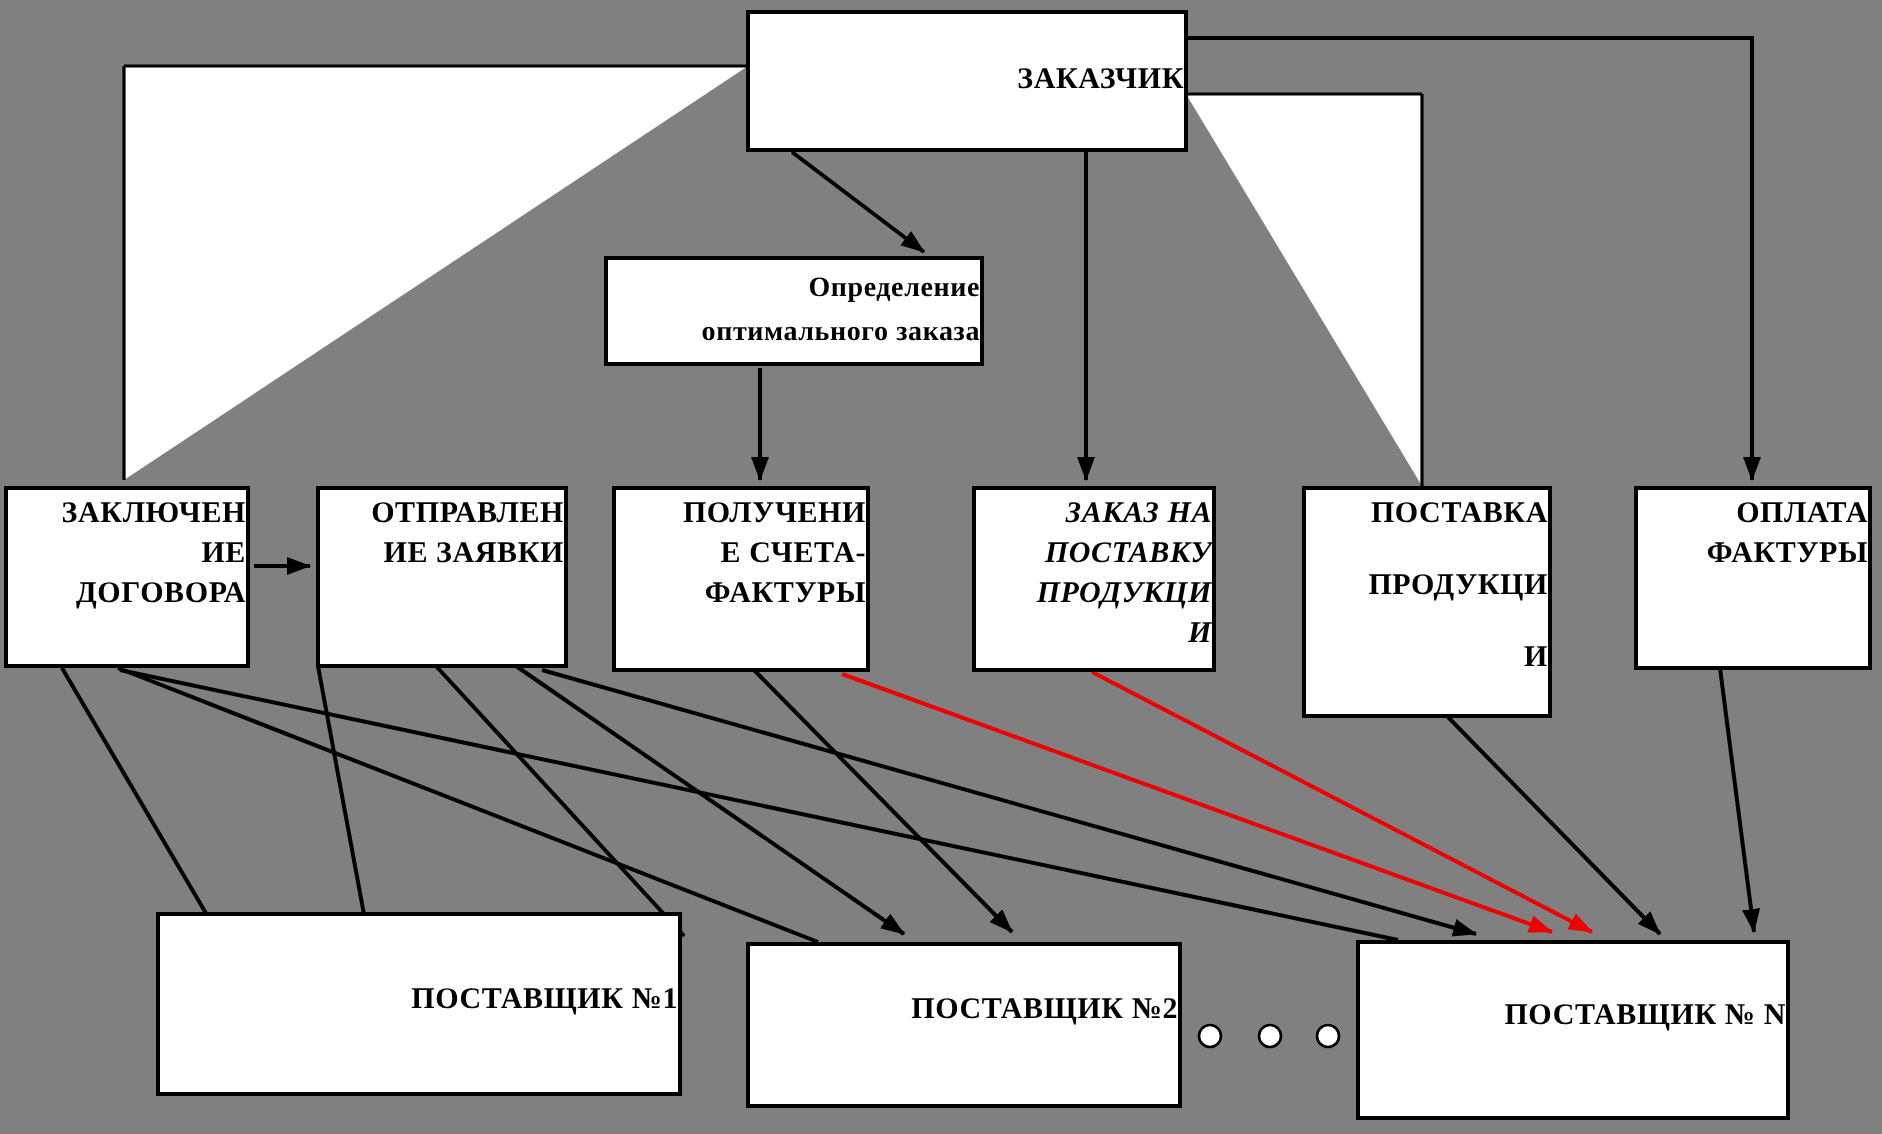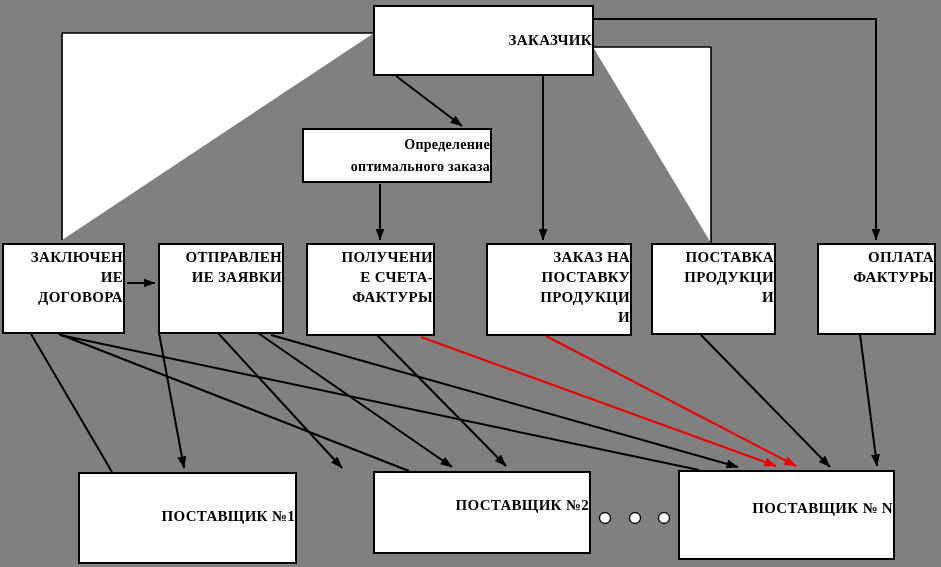--- a/index.html
+++ b/index.html
@@ -35,24 +35,24 @@
   .box .tline { display:block; }
 
   .box-top    { justify-content:flex-start; padding-top:3px; font-size:15px; line-height:1.33; }
   .box-center { justify-content:center; font-size:15px; }
 
   #box-customer   { left:373px; top:5px;   width:221px; height:71px; }
   #box-optimal    { left:302px; top:128px; width:190px; height:55px; font-size:14px; line-height:1.55; }
   #box-contract   { left:2px;   top:243px; width:123px; height:91px; }
   #box-request    { left:158px; top:243px; width:126px; height:91px; }
   #box-invoice    { left:306px; top:243px; width:129px; height:93px; }
-  #box-order      { left:486px; top:243px; width:146px; height:93px; }
-  #box-delivery   { left:651px; top:243px; width:125px; height:92px; }
+  #box-order      { left:486px; top:243px; width:122px; height:93px;font-style:italic; }
+  #box-delivery   { left:651px; top:243px; width:125px; height:116px;gap:16px; }
   #box-payment    { left:817px; top:243px; width:119px; height:92px; }
-  #box-supplier1  { left:78px;  top:472px; width:219px; height:92px; padding-bottom:4px; }
+  #box-supplier1  { left:78px;  top:456px; width:263px; height:92px; padding-bottom:4px; }
   #box-supplier2  { left:373px; top:471px; width:218px; height:83px; padding-bottom:14px; }
   #box-supplier-n { left:678px; top:470px; width:217px; height:90px; padding-bottom:14px; }
 </style>
 </head>
 <body>
 
 <div id="diagram">
 
   <svg id="connector-layer" width="941" height="567" viewBox="0 0 941 567" xmlns="http://www.w3.org/2000/svg">
     <defs>

